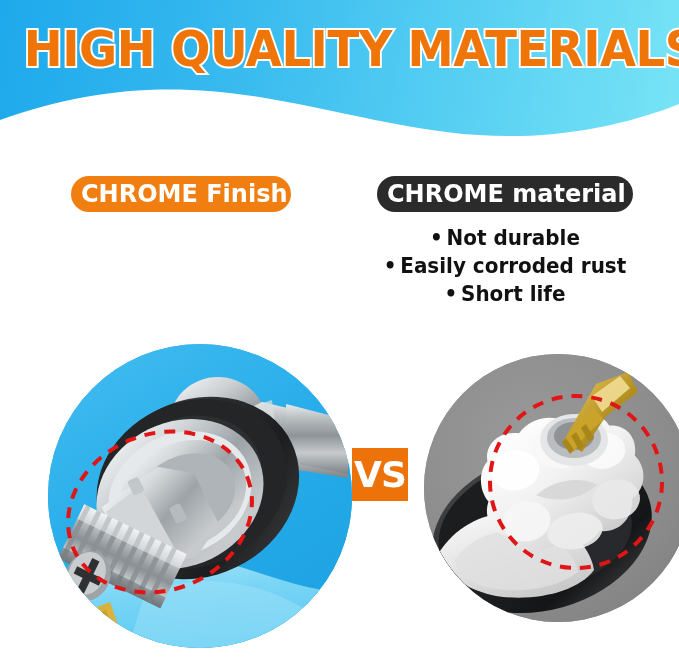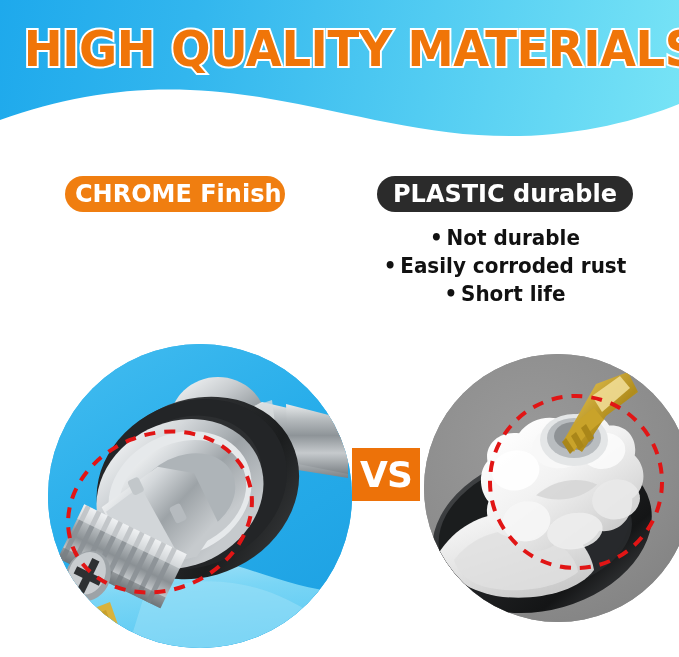--- a/index.html
+++ b/index.html
@@ -53,21 +53,21 @@
     transform-origin: 50% 50%;
     white-space: nowrap;
     user-select: none;
   }
 
   
   .column {
     position: absolute;
     top: 176px;
   }
-  #column-chrome { left: 10px; width: 330px; }
+  #column-chrome { left: 16px; width: 330px; }
   #column-plastic { left: 340px; width: 330px; }
 
   .pill {
     display: block;
     margin: 0 auto;
     border-radius: 999px;
     text-align: center;
     color: #ffffff;
     font-family: "DejaVu Sans", sans-serif;
     font-weight: bold;
@@ -132,21 +132,21 @@
     height: 268px;
     background: #8C8C8C;
   }
   .photo-svg { display: block; width: 100%; height: 100%; }
 
   
   #vs-badge {
     position: absolute;
     left: 352px;
     top: 448px;
-    width: 68px;
+    width: 56px;
     height: 53px;
     background: #ED7209;
     z-index: 6;
     display: flex;
     align-items: center;
     justify-content: center;
   }
   #vs-badge-label {
     font-family: "DejaVu Sans", sans-serif;
     font-weight: bold;
@@ -172,21 +172,21 @@
 
 <div class="column" id="column-chrome">
   <div class="pill" id="pill-chrome">
     <span class="pill-strong">CHROME Finish</span>
   </div>
 
 </div>
 
 <div class="column" id="column-plastic">
   <div class="pill" id="pill-plastic">
-    <span class="pill-strong">PLASTIC durable</span>
+    <span class="pill-strong">CHROME material</span>
   </div>
 
   <ul class="bullet-list">
     <li class="bullet-item">
       <span class="bullet-dot">•</span><span>Not durable</span>
     </li>
     <li class="bullet-item">
       <span class="bullet-dot">•</span><span>Easily corroded rust</span>
     </li>
     <li class="bullet-item">

